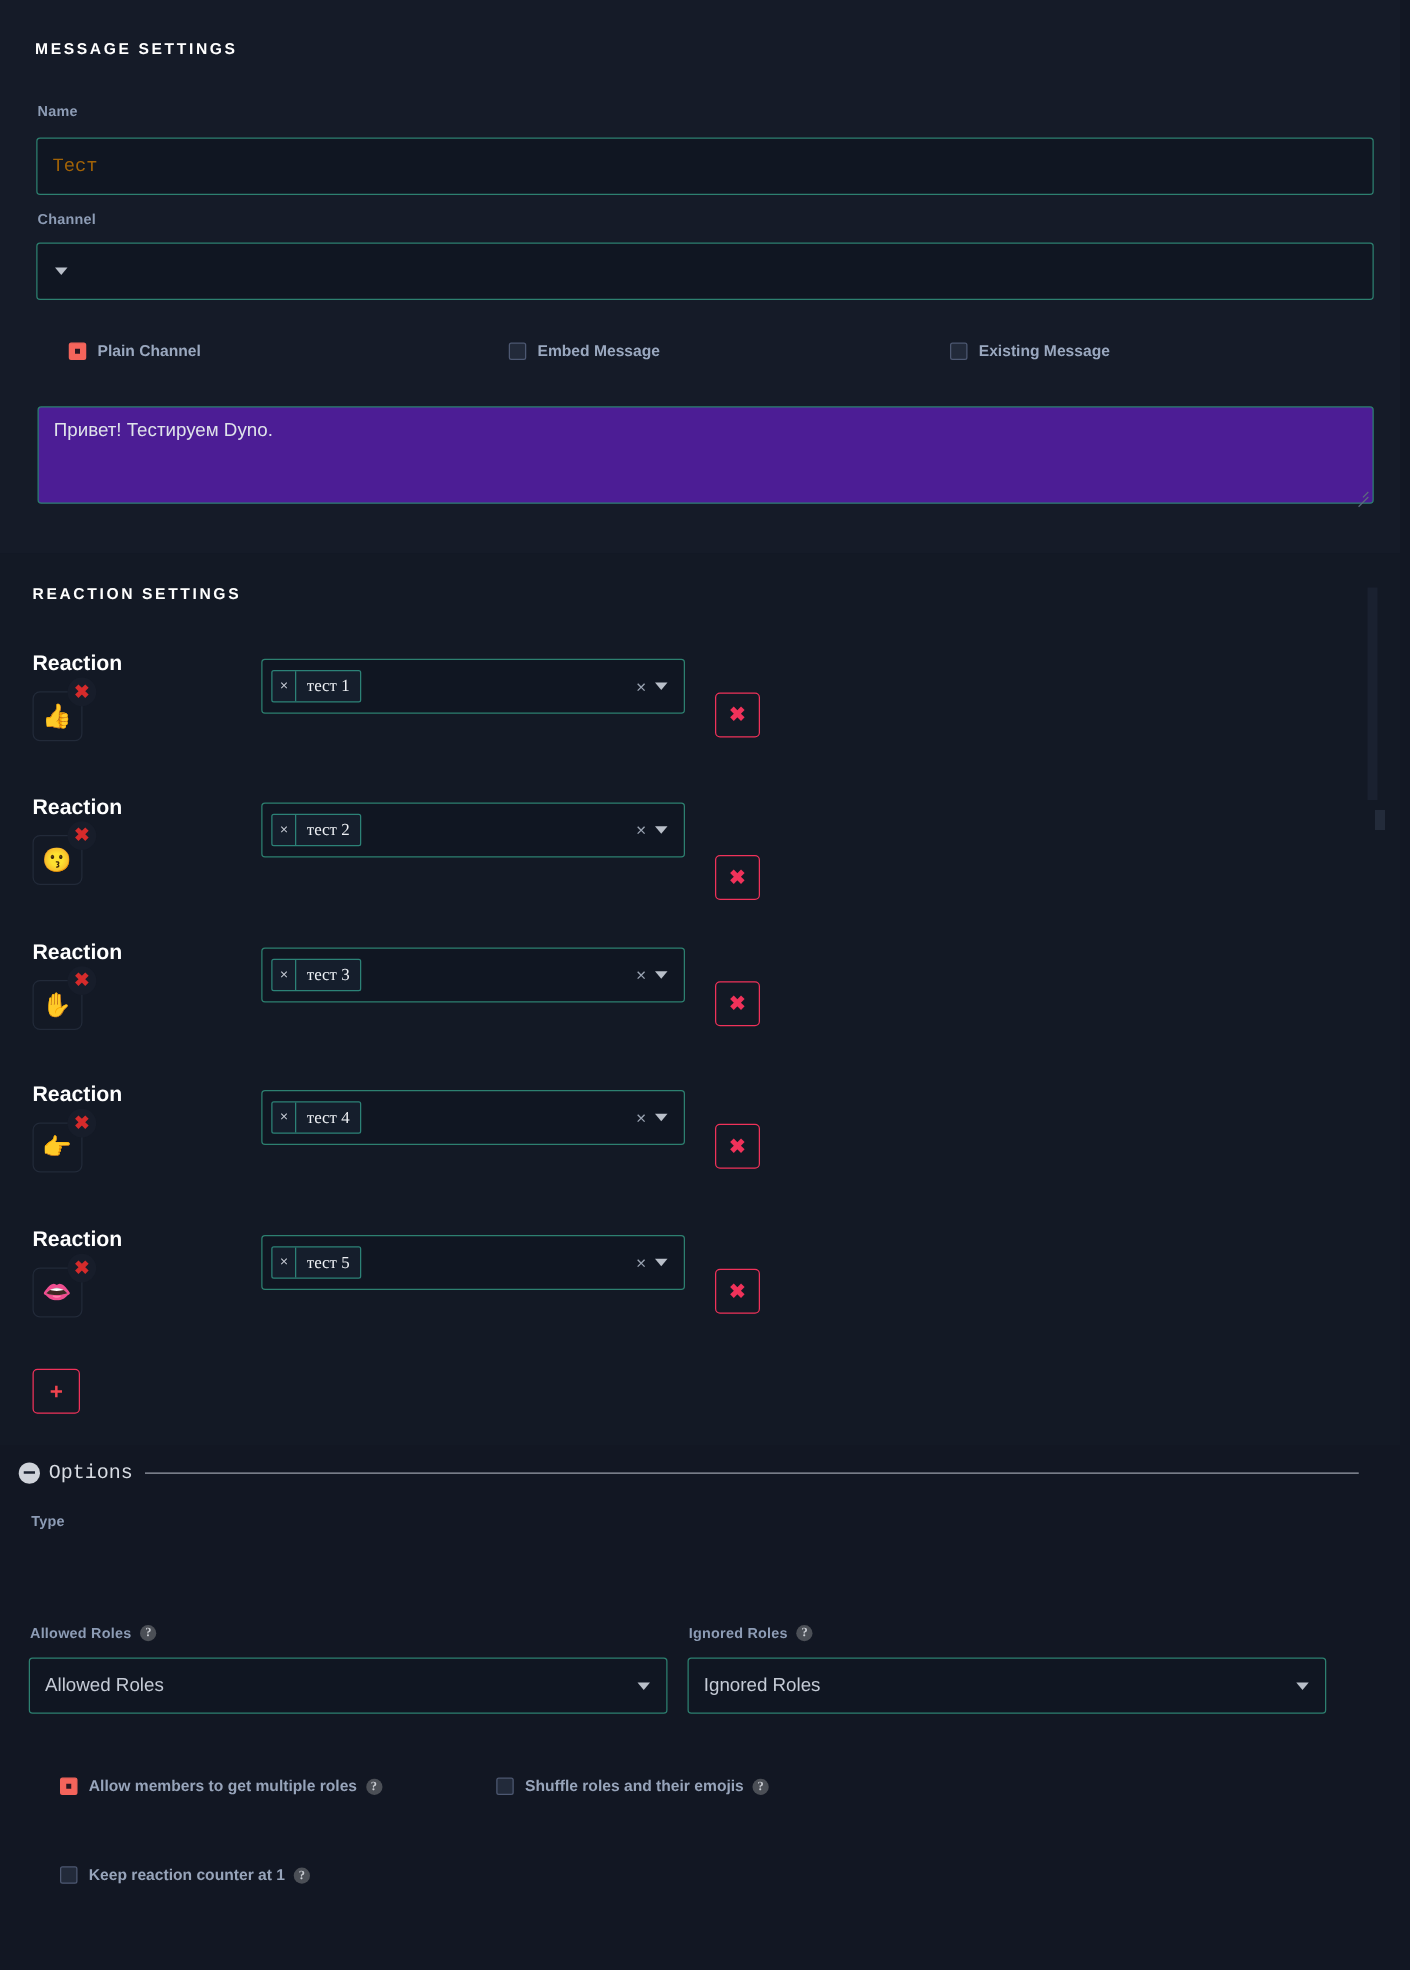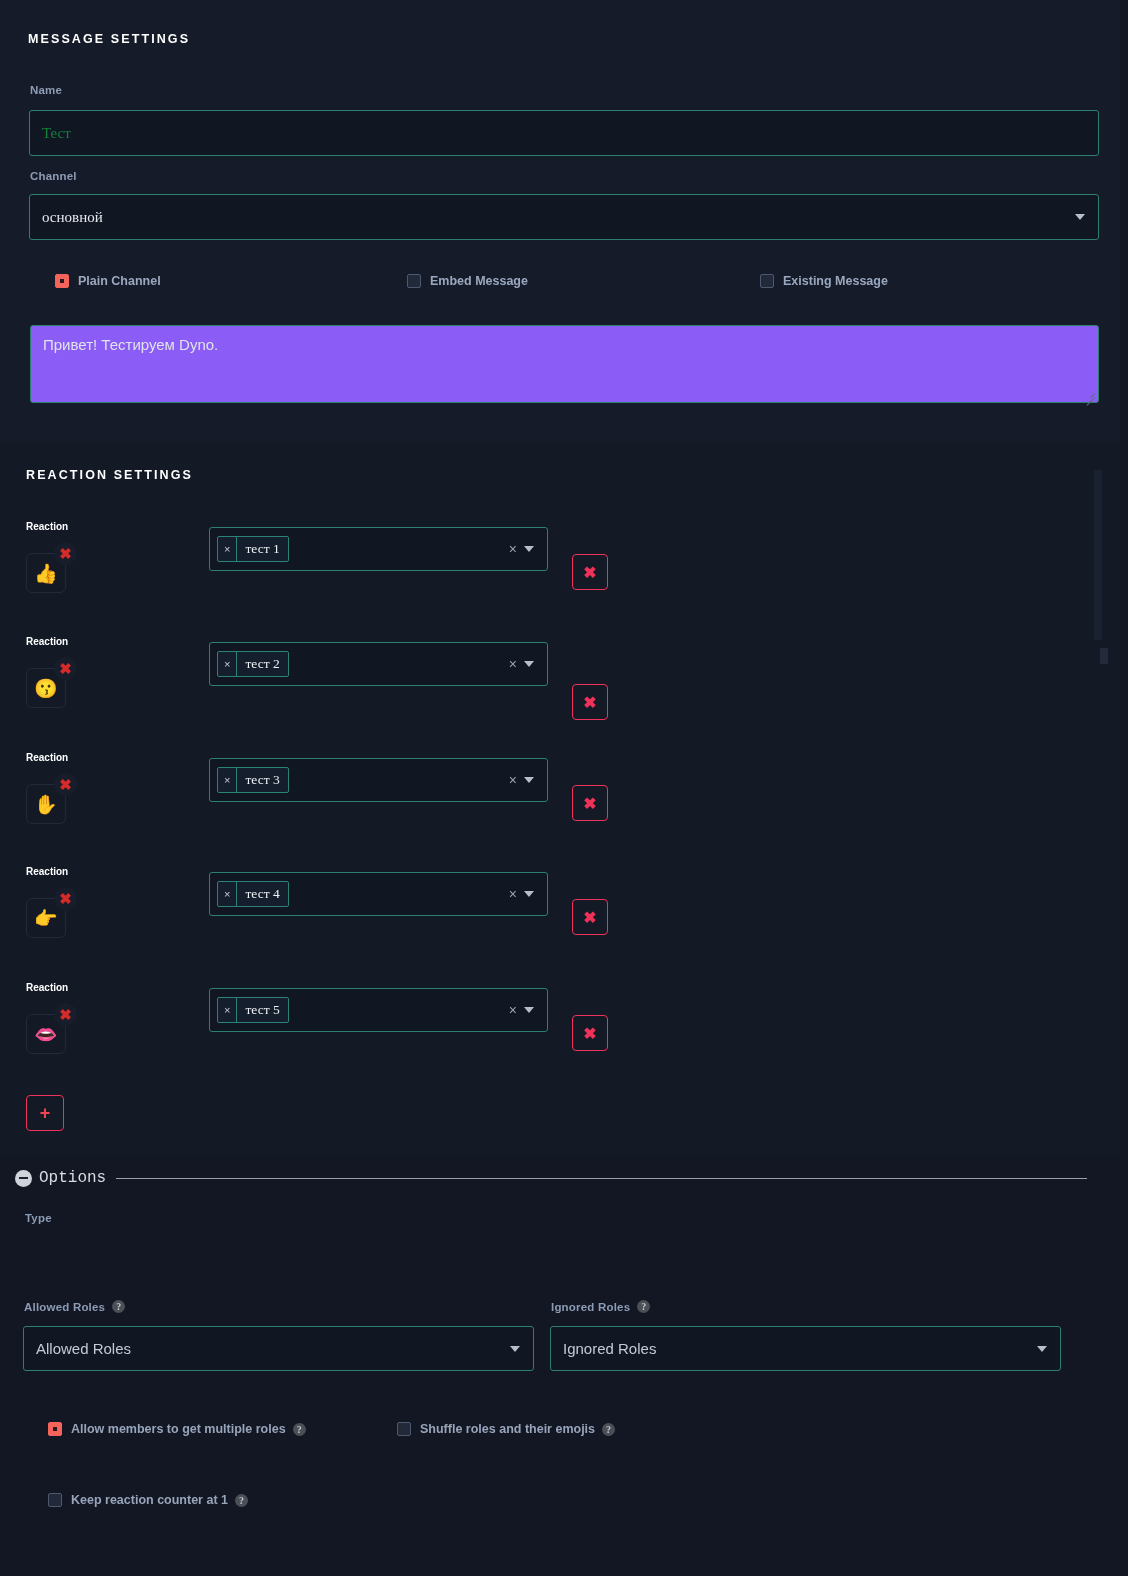--- a/index.html
+++ b/index.html
@@ -40,23 +40,23 @@
     font-size: 11.5px;
     font-weight: bold;
     letter-spacing: .2px;
   }
 
   
   .txt-input {
     background: #101622;
     border: 1px solid #2d8070;
     border-radius: 3px;
-    color: #15803d;
+    color: #a16207;
     font-size: 15px;
-    font-family: Liberation Serif, serif;
+    font-family: Liberation Mono, monospace;
     padding: 8px 12px;
     outline: none;
     width: 100%;
   }
   .select-box {
     position: relative;
     background: #101622;
     border: 1px solid #2d8070;
     border-radius: 3px;
     height: 100%;
@@ -78,21 +78,21 @@
   }
   .sel-caret {
     width: 0; height: 0;
     border-left: 5px solid transparent;
     border-right: 5px solid transparent;
     border-top: 6px solid #b9bfc9;
     margin-right: 13px;
   }
 
   textarea.msg-body {
-    background: #8b5cf6;
+    background: #4c1d95;
     border: 1px solid #2d8070;
     border-radius: 3px;
     color: #dfe3ea;
     font-size: 15px;
     font-family: "Liberation Sans", sans-serif;
     padding: 10px 12px;
     outline: none;
     resize: none;
     width: 100%; height: 100%;
   }
@@ -127,21 +127,21 @@
     margin-left: 7px; width: 13px; height: 13px; border-radius: 50%;
     background: #4b4f56; color: #c9ccd2; font-size: 10px; font-weight: bold;
     display: inline-flex; align-items: center; justify-content: center;
     font-family: "Liberation Serif", serif;
   }
 
   
   .reaction-row { position: absolute; left: 0; width: 1120px; }
   .reaction-title {
     position: absolute; left: 26px; color: #ffffff;
-    font-size: 10px; font-weight: bold;
+    font-size: 17px; font-weight: bold;
   }
   .emoji-btn {
     position: absolute; left: 26px;
     width: 40px; height: 40px; border-radius: 6px;
     border: 1px solid #222a39; background: transparent;
     display: flex; align-items: center; justify-content: center;
     font-size: 19px; line-height: 1;
   }
   .emoji-badge {
     position: absolute; right: -12px; top: -12px;
@@ -216,21 +216,20 @@
     <div class="field-label" style="position:absolute; left:30px; top:84px;">Name</div>
 
     <div style="position:absolute; left:29px; top:110px; width:1070px; height:46px;">
       <input class="txt-input" style="height: 46px;" value="Тест">
     </div>
 
     <div class="field-label" style="position:absolute; left:30px; top:170px;">Channel</div>
 
     <div style="position:absolute; left:29px; top:194px; width:1070px; height:46px;">
       <div class="select-box">
-        <div class="select-value" style="font-family:'Liberation Serif',serif;">основной</div>
         <div class="sel-clear" style="font-size:0;">close-icon</div>
         <div class="sel-caret"></div>
       </div>
     </div>
 
     <div class="cb-row" style="left:55px; top:274px;">
       <div class="cb-box checked"></div>
       <div class="cb-label">Plain Channel</div>
     </div>
     <div class="cb-row" style="left:407px; top:274px;">

